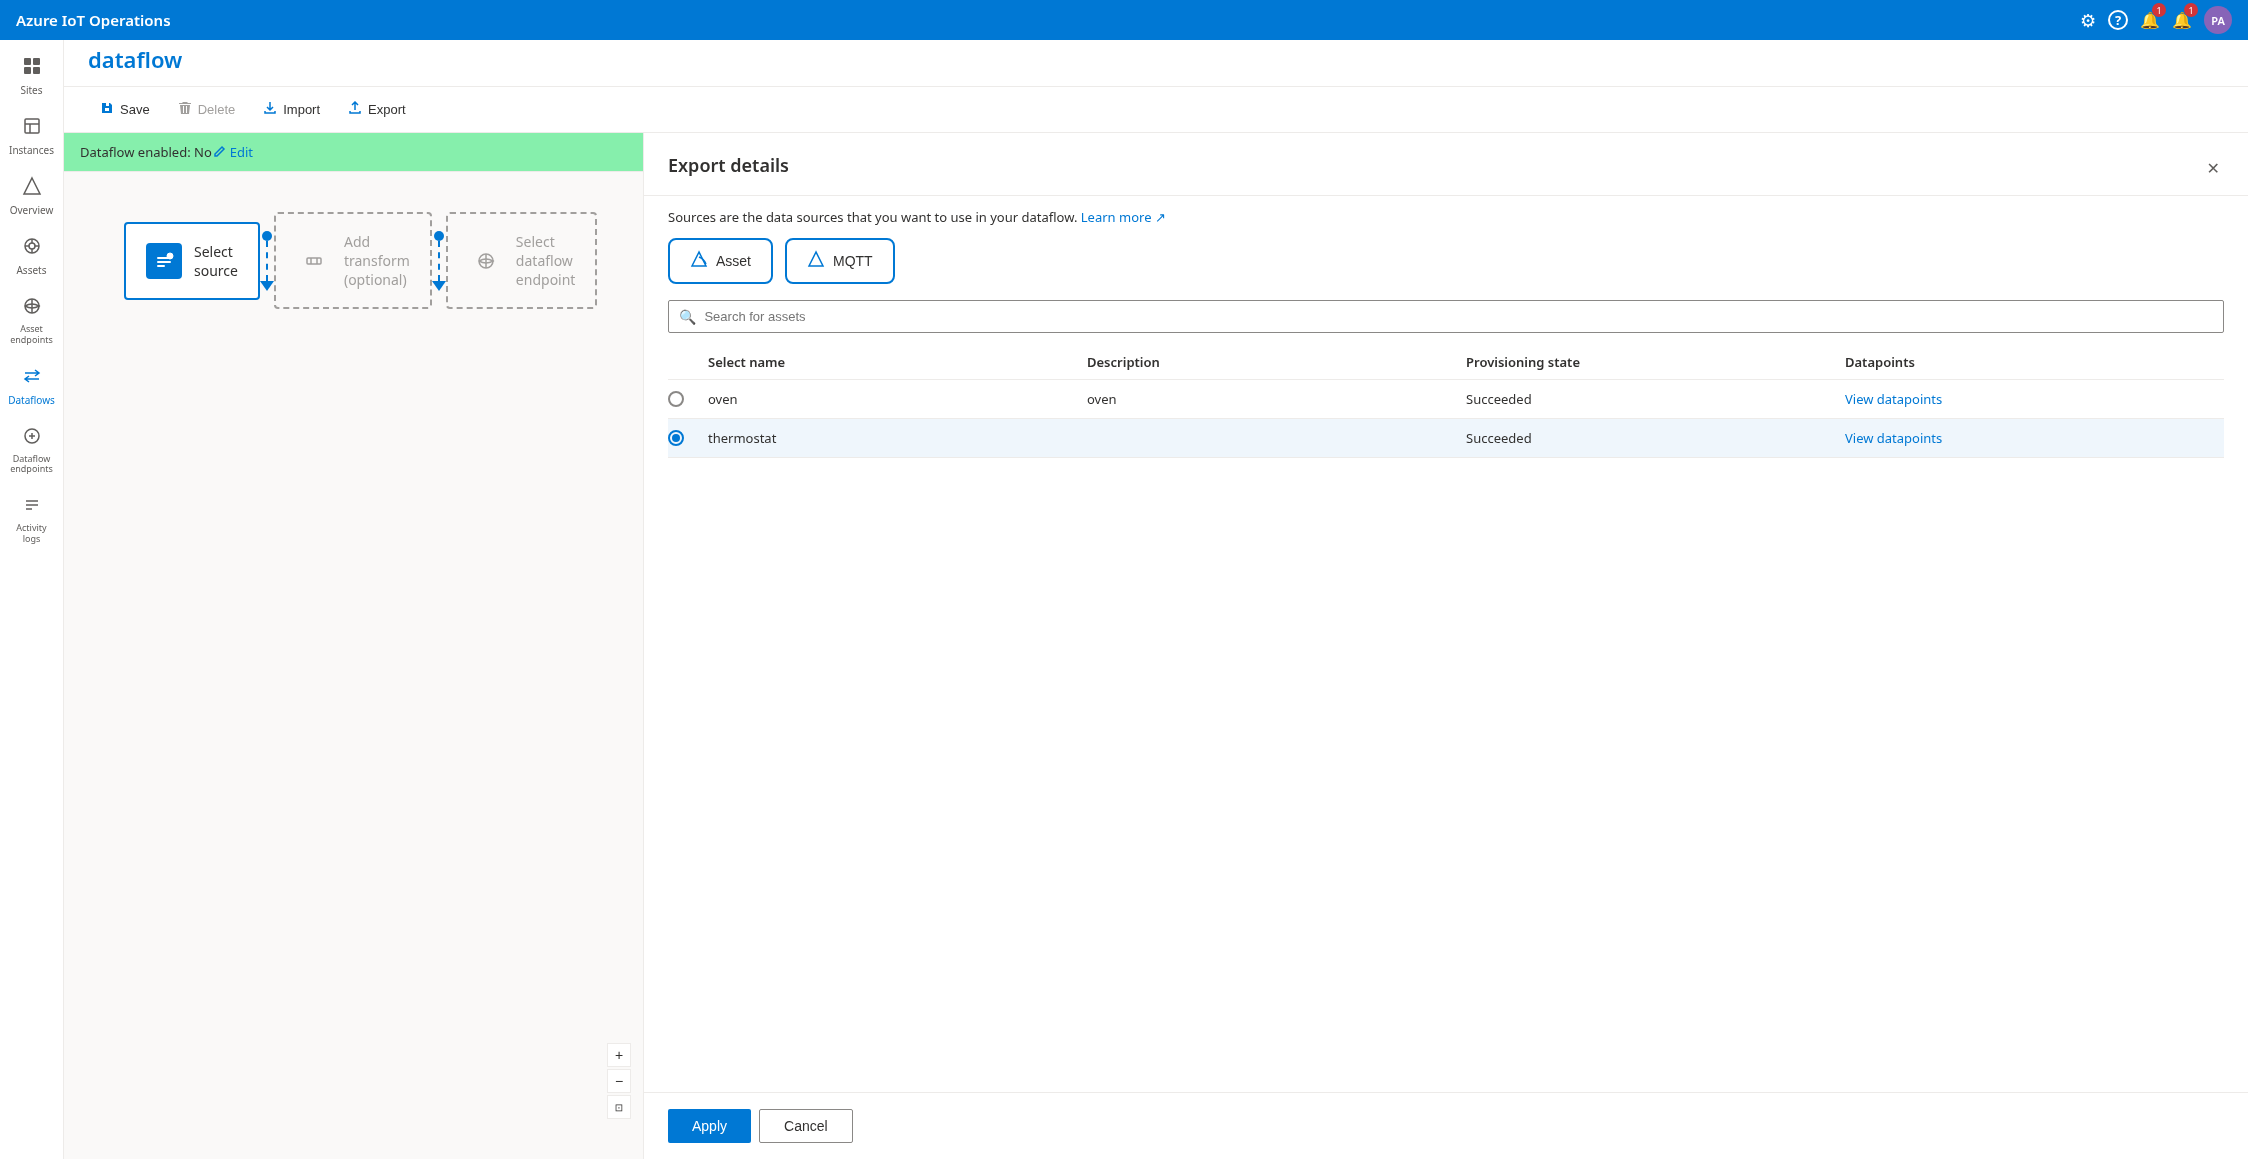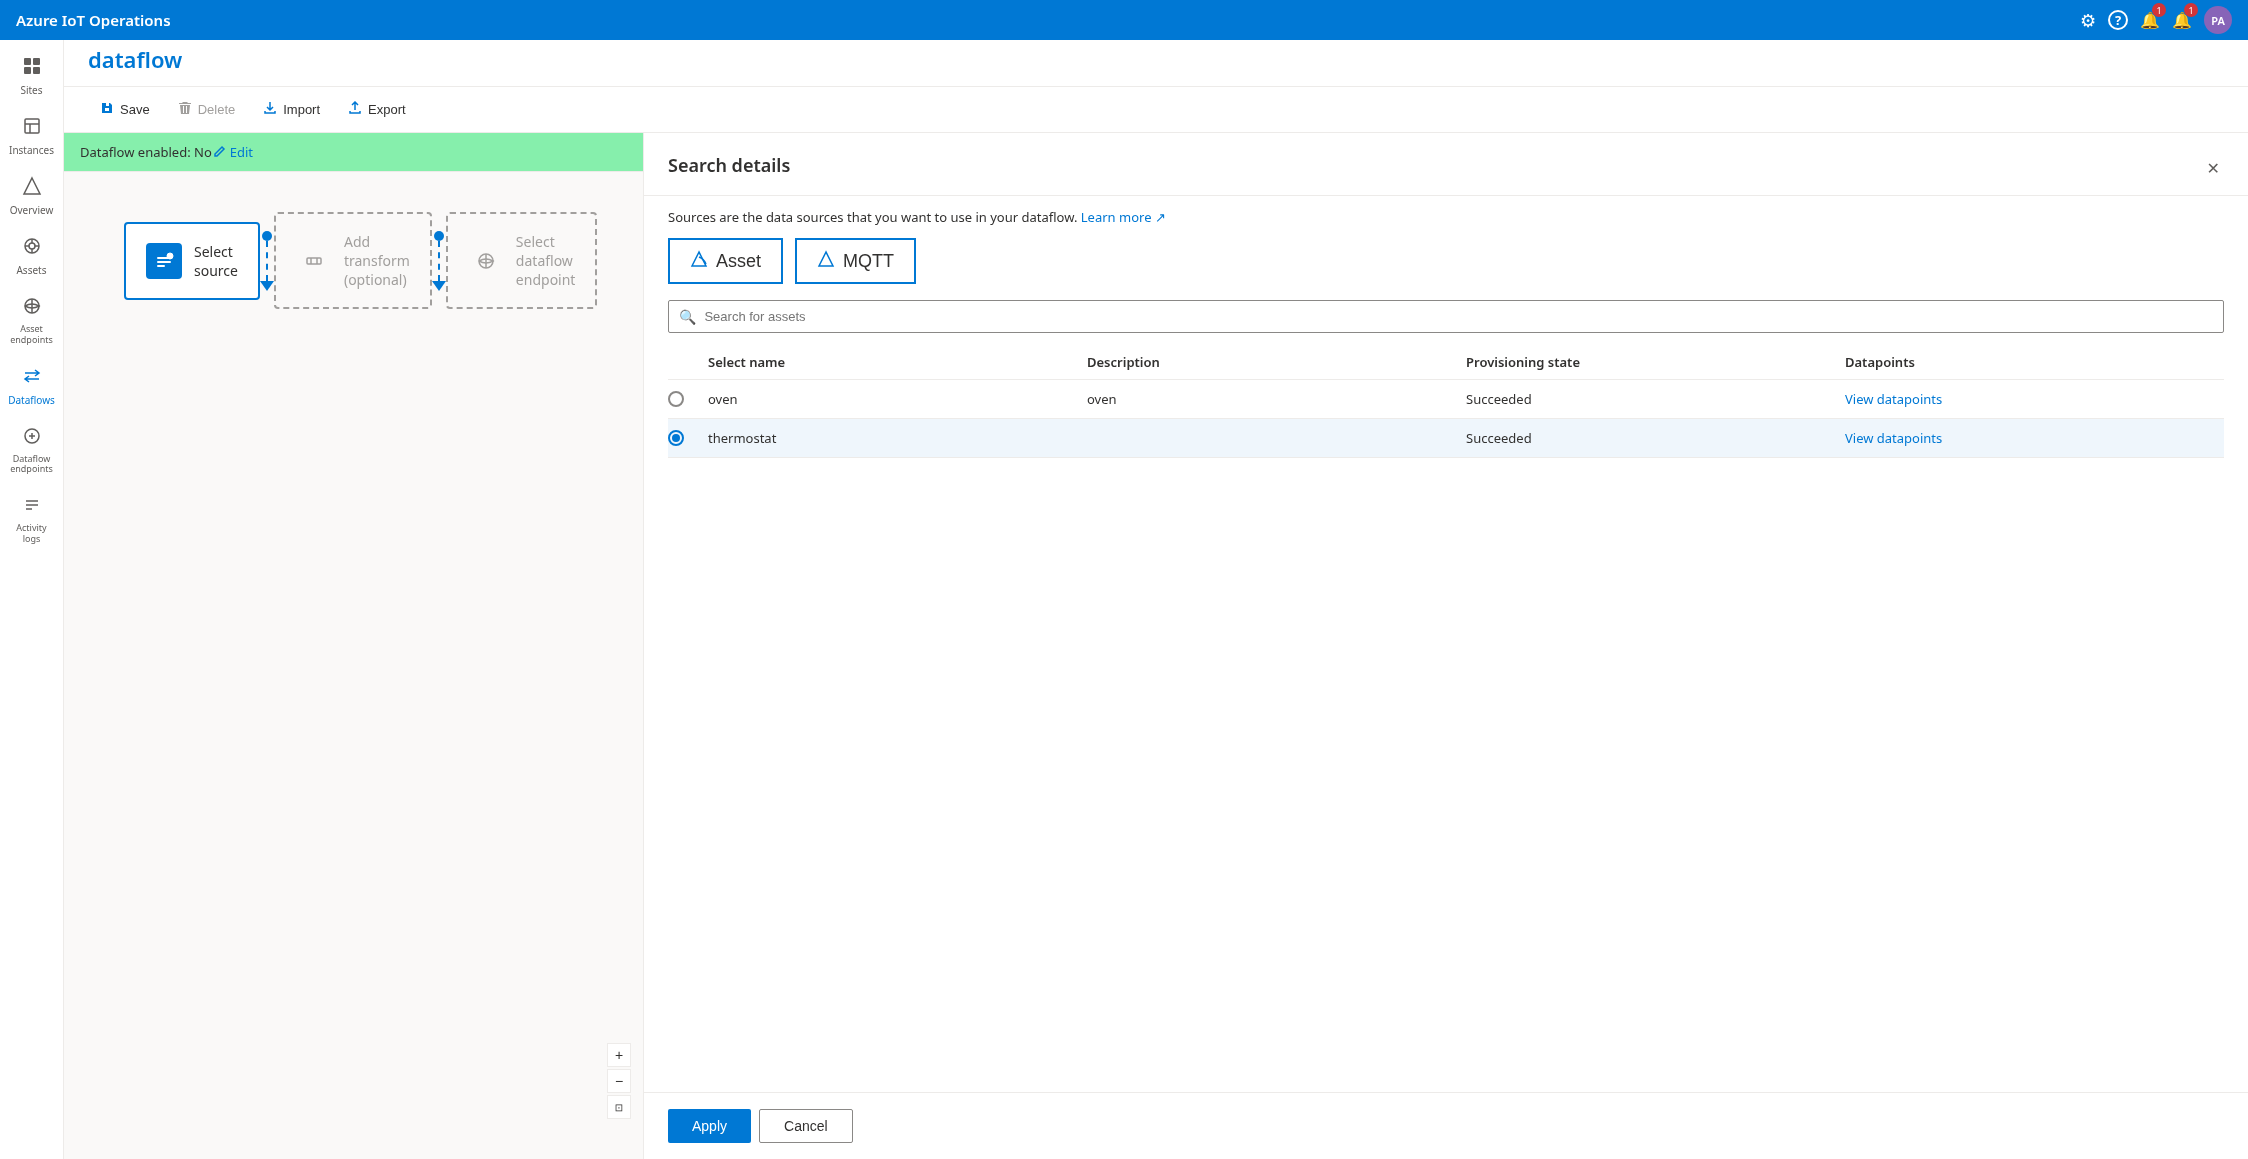--- a/index.html
+++ b/index.html
@@ -298,23 +298,23 @@
       display: flex;
       gap: 12px;
       padding: 0 24px 12px;
     }
     .source-type-btn {
       display: flex;
       align-items: center;
       gap: 8px;
       padding: 10px 20px;
       border: 2px solid #0078d4;
-      border-radius: 0;
-      cursor: pointer;
-      font-size: 18px;
+      border-radius: 8px;
+      cursor: pointer;
+      font-size: 14px;
       color: #323130;
       background: #fff;
     }
     .source-type-btn.active {
       background: #fff;
       border-color: #0078d4;
     }
     .source-type-btn .type-icon { font-size: 16px; color: #0078d4; }
 
     .search-bar {
@@ -620,21 +620,21 @@
 
         <div class="canvas-zoom">
           <button class="zoom-btn">+</button>
           <button class="zoom-btn">−</button>
           <button class="zoom-btn" style="font-size:10px;">⊡</button>
         </div>
       </div>
 
       <div class="details-panel">
         <div class="details-header">
-          <span class="details-title">Search details</span>
+          <span class="details-title">Export details</span>
           <span class="details-close">✕</span>
         </div>
 
         <div class="details-subtitle">
           <span>Sources are the data sources that you want to use in your dataflow.</span>
           <a> <span>Learn more</span> ↗</a>
         </div>
 
         <div class="source-type-btns">
           <button class="source-type-btn active">

